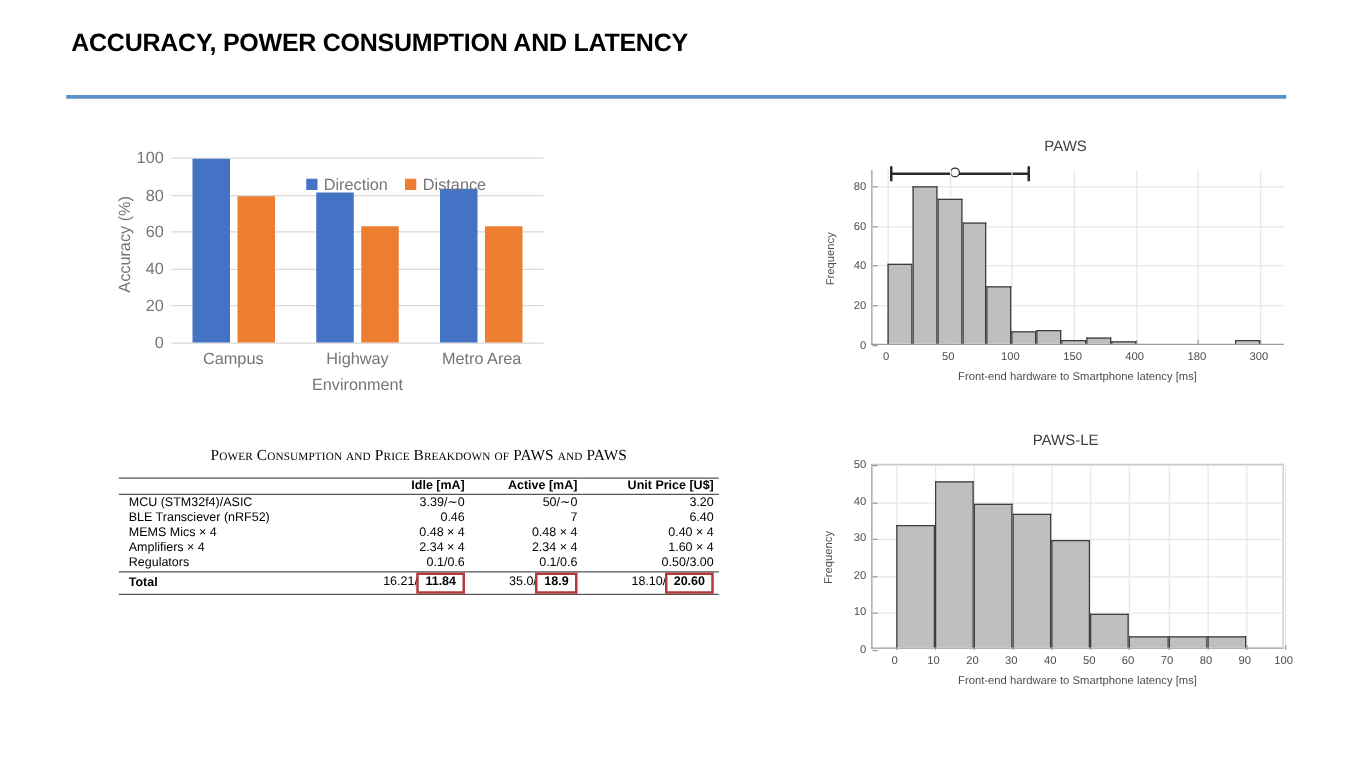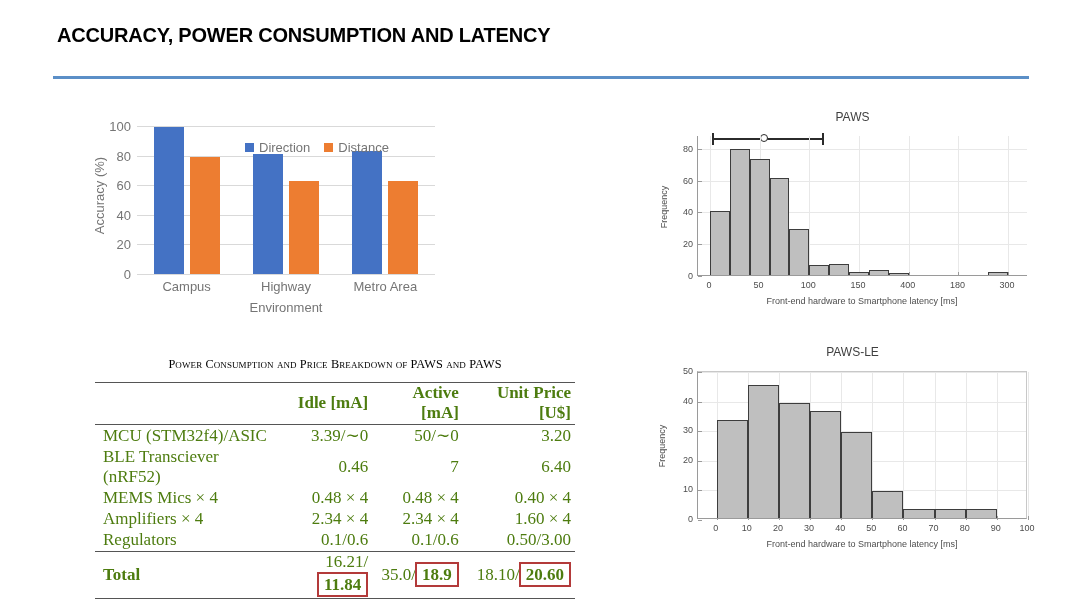--- a/index.html
+++ b/index.html
@@ -63,21 +63,21 @@
   #table-block { position: absolute; left: 95px; top: 356px; width: 480px; }
   #table-caption {
     font-family: "Liberation Serif", serif;
     font-size: 12.3px; color: #000; text-align: center; line-height: 1.35;
     letter-spacing: .1px;
   }
   #table-caption .sc { font-variant: small-caps; }
   #table-caption b { font-weight: bold; }
   #data-table {
     margin-top: 9px; width: 100%; border-collapse: collapse;
-    font-family: Liberation Serif, serif; font-size: 17px; color: #4d7c0f;
+    font-family: Liberation Sans, sans-serif; font-size: 10px; color: #000000;
   }
   #data-table th, #data-table td { padding: 0.5px 4px; }
   #data-table thead th { font-weight: bold; text-align: right; }
   #data-table thead th:first-child { text-align: left; }
   #data-table tbody td { text-align: right; }
   #data-table tbody td:first-child { text-align: left; padding-left: 8px; }
   .rule-top td, .rule-top th { border-top: 1.4px solid #555; }
   .rule-mid td, .rule-mid th { border-bottom: 1px solid #555; }
   .rule-bot td { border-top: 1px solid #555; border-bottom: 1.4px solid #555; }
   .total-row td { font-weight: bold; }

